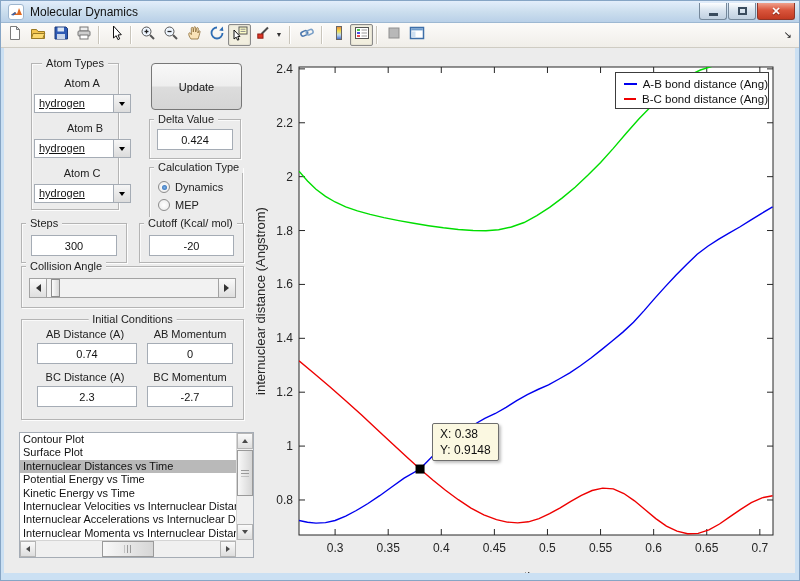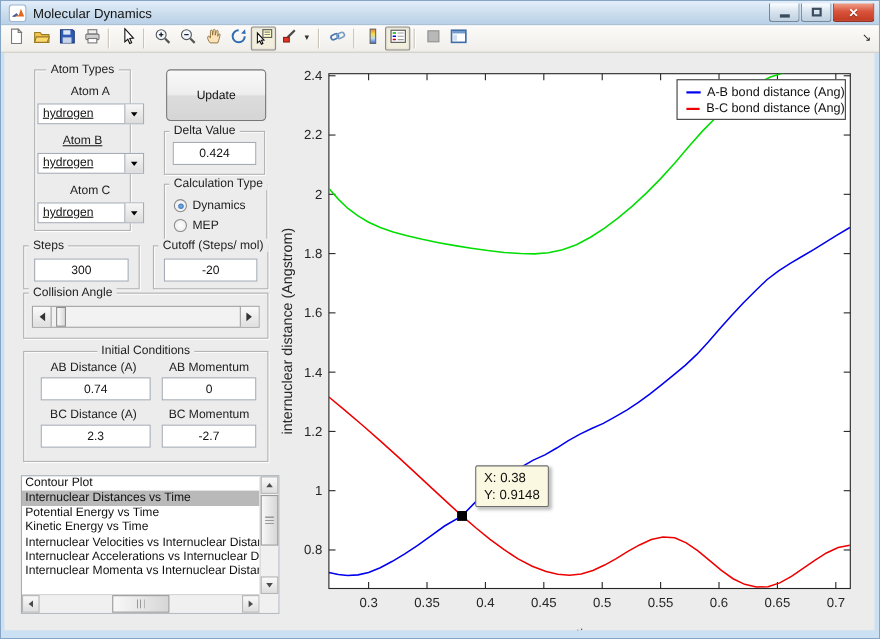--- a/index.html
+++ b/index.html
@@ -241,21 +241,21 @@
     </div>
 
   <div class="group" style="left:30px;top:62px;width:88px;height:147px;text-align:center;">
     <span class="group-title gt-center">Atom Types</span>
   </div>
   <div class="ui-label" style="left:26px;top:76px;width:110px;">Atom A</div>
   <div class="combo" style="left:33px;top:93px;width:97px;">
     <span class="cval">hydrogen</span>
     <span class="cbtn"></span>
   </div>
-  <div class="ui-label" style="left:26px;top:121px;width:96px;text-decoration:underline;">Atom B</div>
+  <div class="ui-label" style="left:36px;top:121px;width:96px;">Atom B</div>
   <div class="combo" style="left:33px;top:138px;width:97px;">
     <span class="cval">hydrogen</span>
     <span class="cbtn"></span>
   </div>
   <div class="ui-label" style="left:26px;top:166px;width:110px;">Atom C</div>
   <div class="combo" style="left:33px;top:183px;width:97px;">
     <span class="cval">hydrogen</span>
     <span class="cbtn"></span>
   </div>
 
@@ -279,21 +279,21 @@
         </div>
       </div>
   </div>
 
   <div class="group" style="left:20px;top:222px;width:106px;height:40px;">
     <span class="group-title gt-left">Steps</span>
   </div>
   <input class="field" style="left: 30px; top: 234px; width: 86px; height: 21px;" value="300">
 
   <div class="group" style="left:138px;top:222px;width:105px;height:40px;">
-    <span class="group-title gt-left">Cutoff (Steps/ mol)</span>
+    <span class="group-title gt-left">Cutoff (Kcal/ mol)</span>
   </div>
   <input class="field" style="left: 148px; top: 234px; width: 85px; height: 21px;" value="-20">
 
   <div class="group" style="left:20px;top:265px;width:223px;height:42px;">
     <span class="group-title gt-left">Collision Angle</span>
   </div>
   <div id="slider">
     <div class="sl-arrow left">
         <span class="tri-l"></span>
       </div>
@@ -311,20 +311,21 @@
   <input class="field" style="left: 36px; top: 342px; width: 100px; height: 21px;" value="0.74">
   <input class="field" style="left: 146px; top: 342px; width: 86px; height: 21px;" value="0">
   <div class="ui-label" style="left:30px;top:370px;width:108px;">BC Distance (A)</div>
   <div class="ui-label" style="left:144px;top:370px;width:90px;">BC Momentum</div>
   <input class="field" style="left: 36px; top: 385px; width: 100px; height: 21px;" value="2.3">
   <input class="field" style="left: 146px; top: 385px; width: 86px; height: 21px;" value="-2.7">
 
   <div id="listbox">
     <div id="list-items">
         <div class="list-item">Contour Plot</div>
+        <div class="list-item">Surface Plot</div>
         <div class="list-item sel">Internuclear Distances vs Time</div>
         <div class="list-item">Potential Energy vs Time</div>
         <div class="list-item">Kinetic Energy vs Time</div>
         <div class="list-item">Internuclear Velocities vs Internuclear Distance</div>
         <div class="list-item">Internuclear Accelerations vs Internuclear Distance</div>
         <div class="list-item">Internuclear Momenta vs Internuclear Distance</div>
       </div>
     <div class="vscroll">
       <div class="sbtn" style="left:0;top:0;width:16px;height:16px;">
           <span class="arr up"></span>

